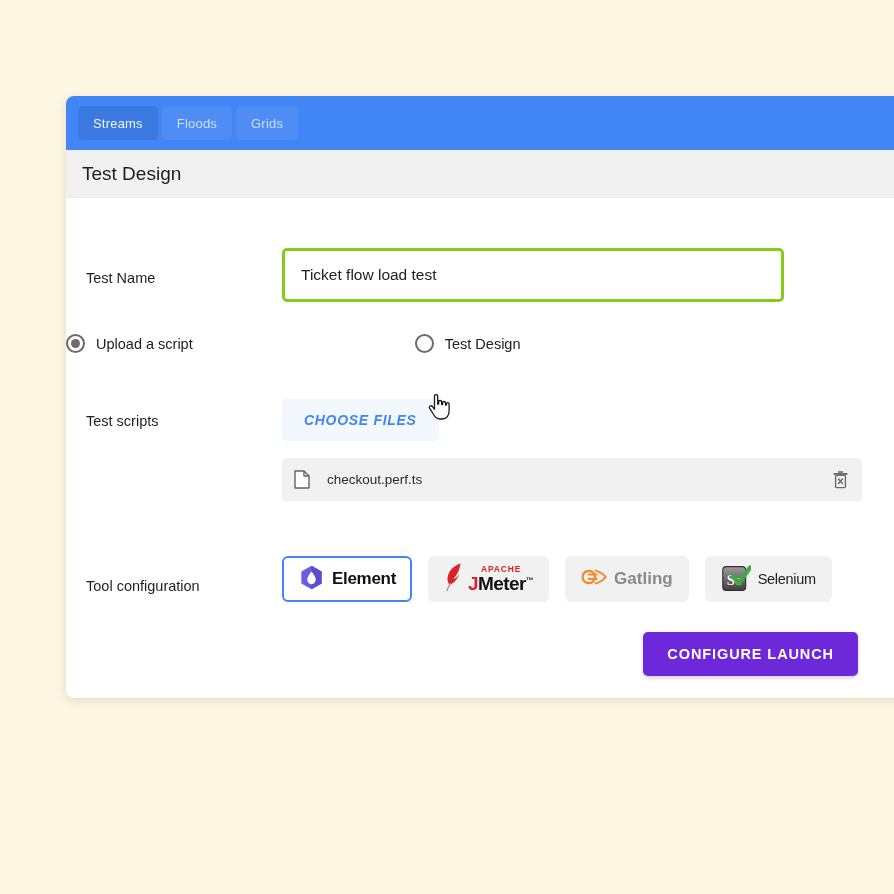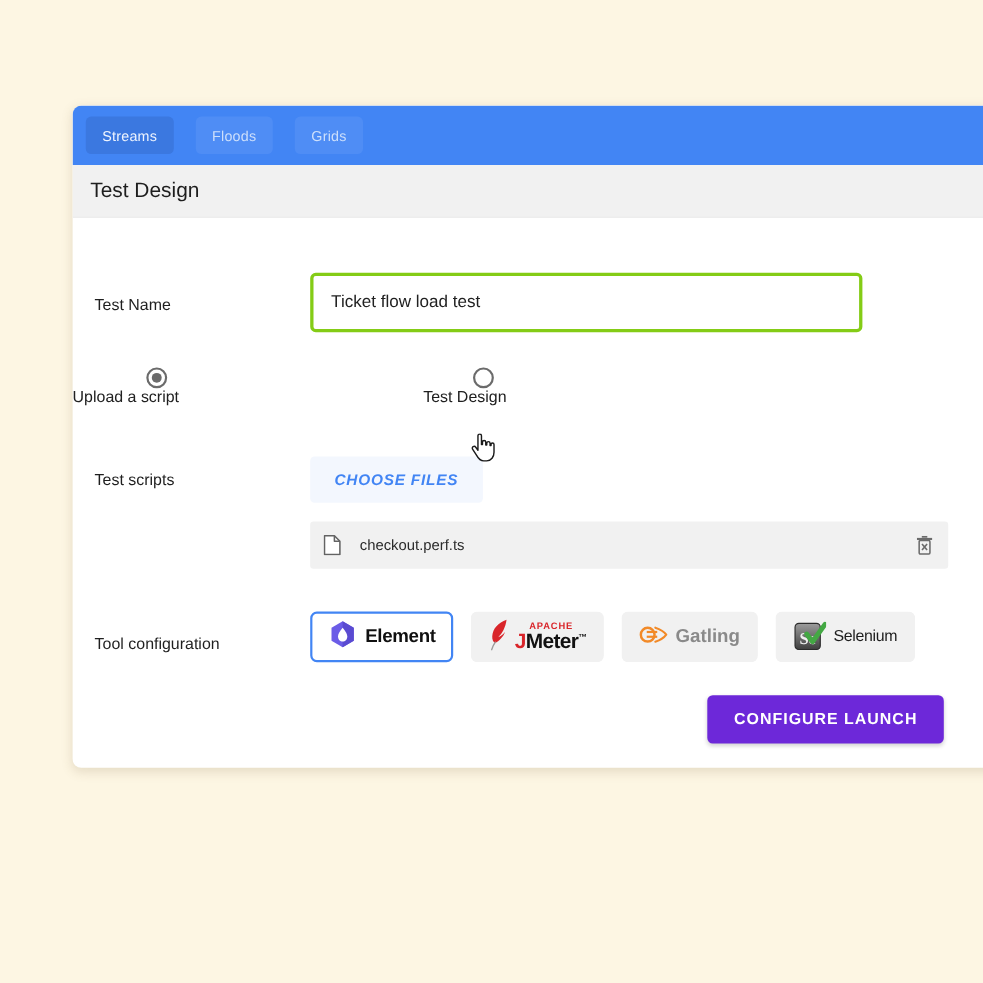--- a/index.html
+++ b/index.html
@@ -32,21 +32,21 @@
     height: 54px;
     background: #4285f4;
     display: flex;
     align-items: center;
     padding-left: 12px;
     box-sizing: border-box;
   }
   .tab {
     height: 34px;
     padding: 0 15px;
-    margin-right: 20px;
+    margin-right: 4px;
     border-radius: 5px;
     display: flex;
     align-items: center;
     font-size: 13px;
     letter-spacing: .2px;
     color: #cddffb;
     background: #4f8df5;
     cursor: pointer;
     user-select: none;
   }
@@ -108,24 +108,23 @@
     background: #fff;
     outline: none;
   }
 
   
   .row-type { margin-top: 32px; }
   .row-type .form-label { padding-top: 5px; }
   .radio-group { display: flex; align-items: center; }
   .radio-opt {
     display: flex;
-    align-items: flex-end;
+    align-items: center;
     cursor: pointer;
     user-select: none;
-    flex-direction: column;
   }
   .radio-opt + .radio-opt { margin-left: 222px; }
   .radio-mark {
     width: 19px;
     height: 19px;
     border: 2px solid #6b6b6b;
     border-radius: 50%;
     box-sizing: border-box;
     margin-right: 11px;
     display: flex;
@@ -161,21 +160,21 @@
   }
 
   .file-list { margin-top: 17px; }
   .file-row {
     width: 580px;
     height: 43px;
     background: #f1f1f1;
     border-radius: 3px;
     display: flex;
     align-items: center;
-    margin-bottom: 7px;
+    margin-bottom: 23px;
     box-sizing: border-box;
     padding: 0 14px 0 12px;
   }
   .file-name {
     font-size: 13.5px;
     color: #2b2b2b;
     margin-left: 17px;
     flex: 1 1 auto;
   }
   .doc-icon { flex: 0 0 16px; line-height: 0; }

